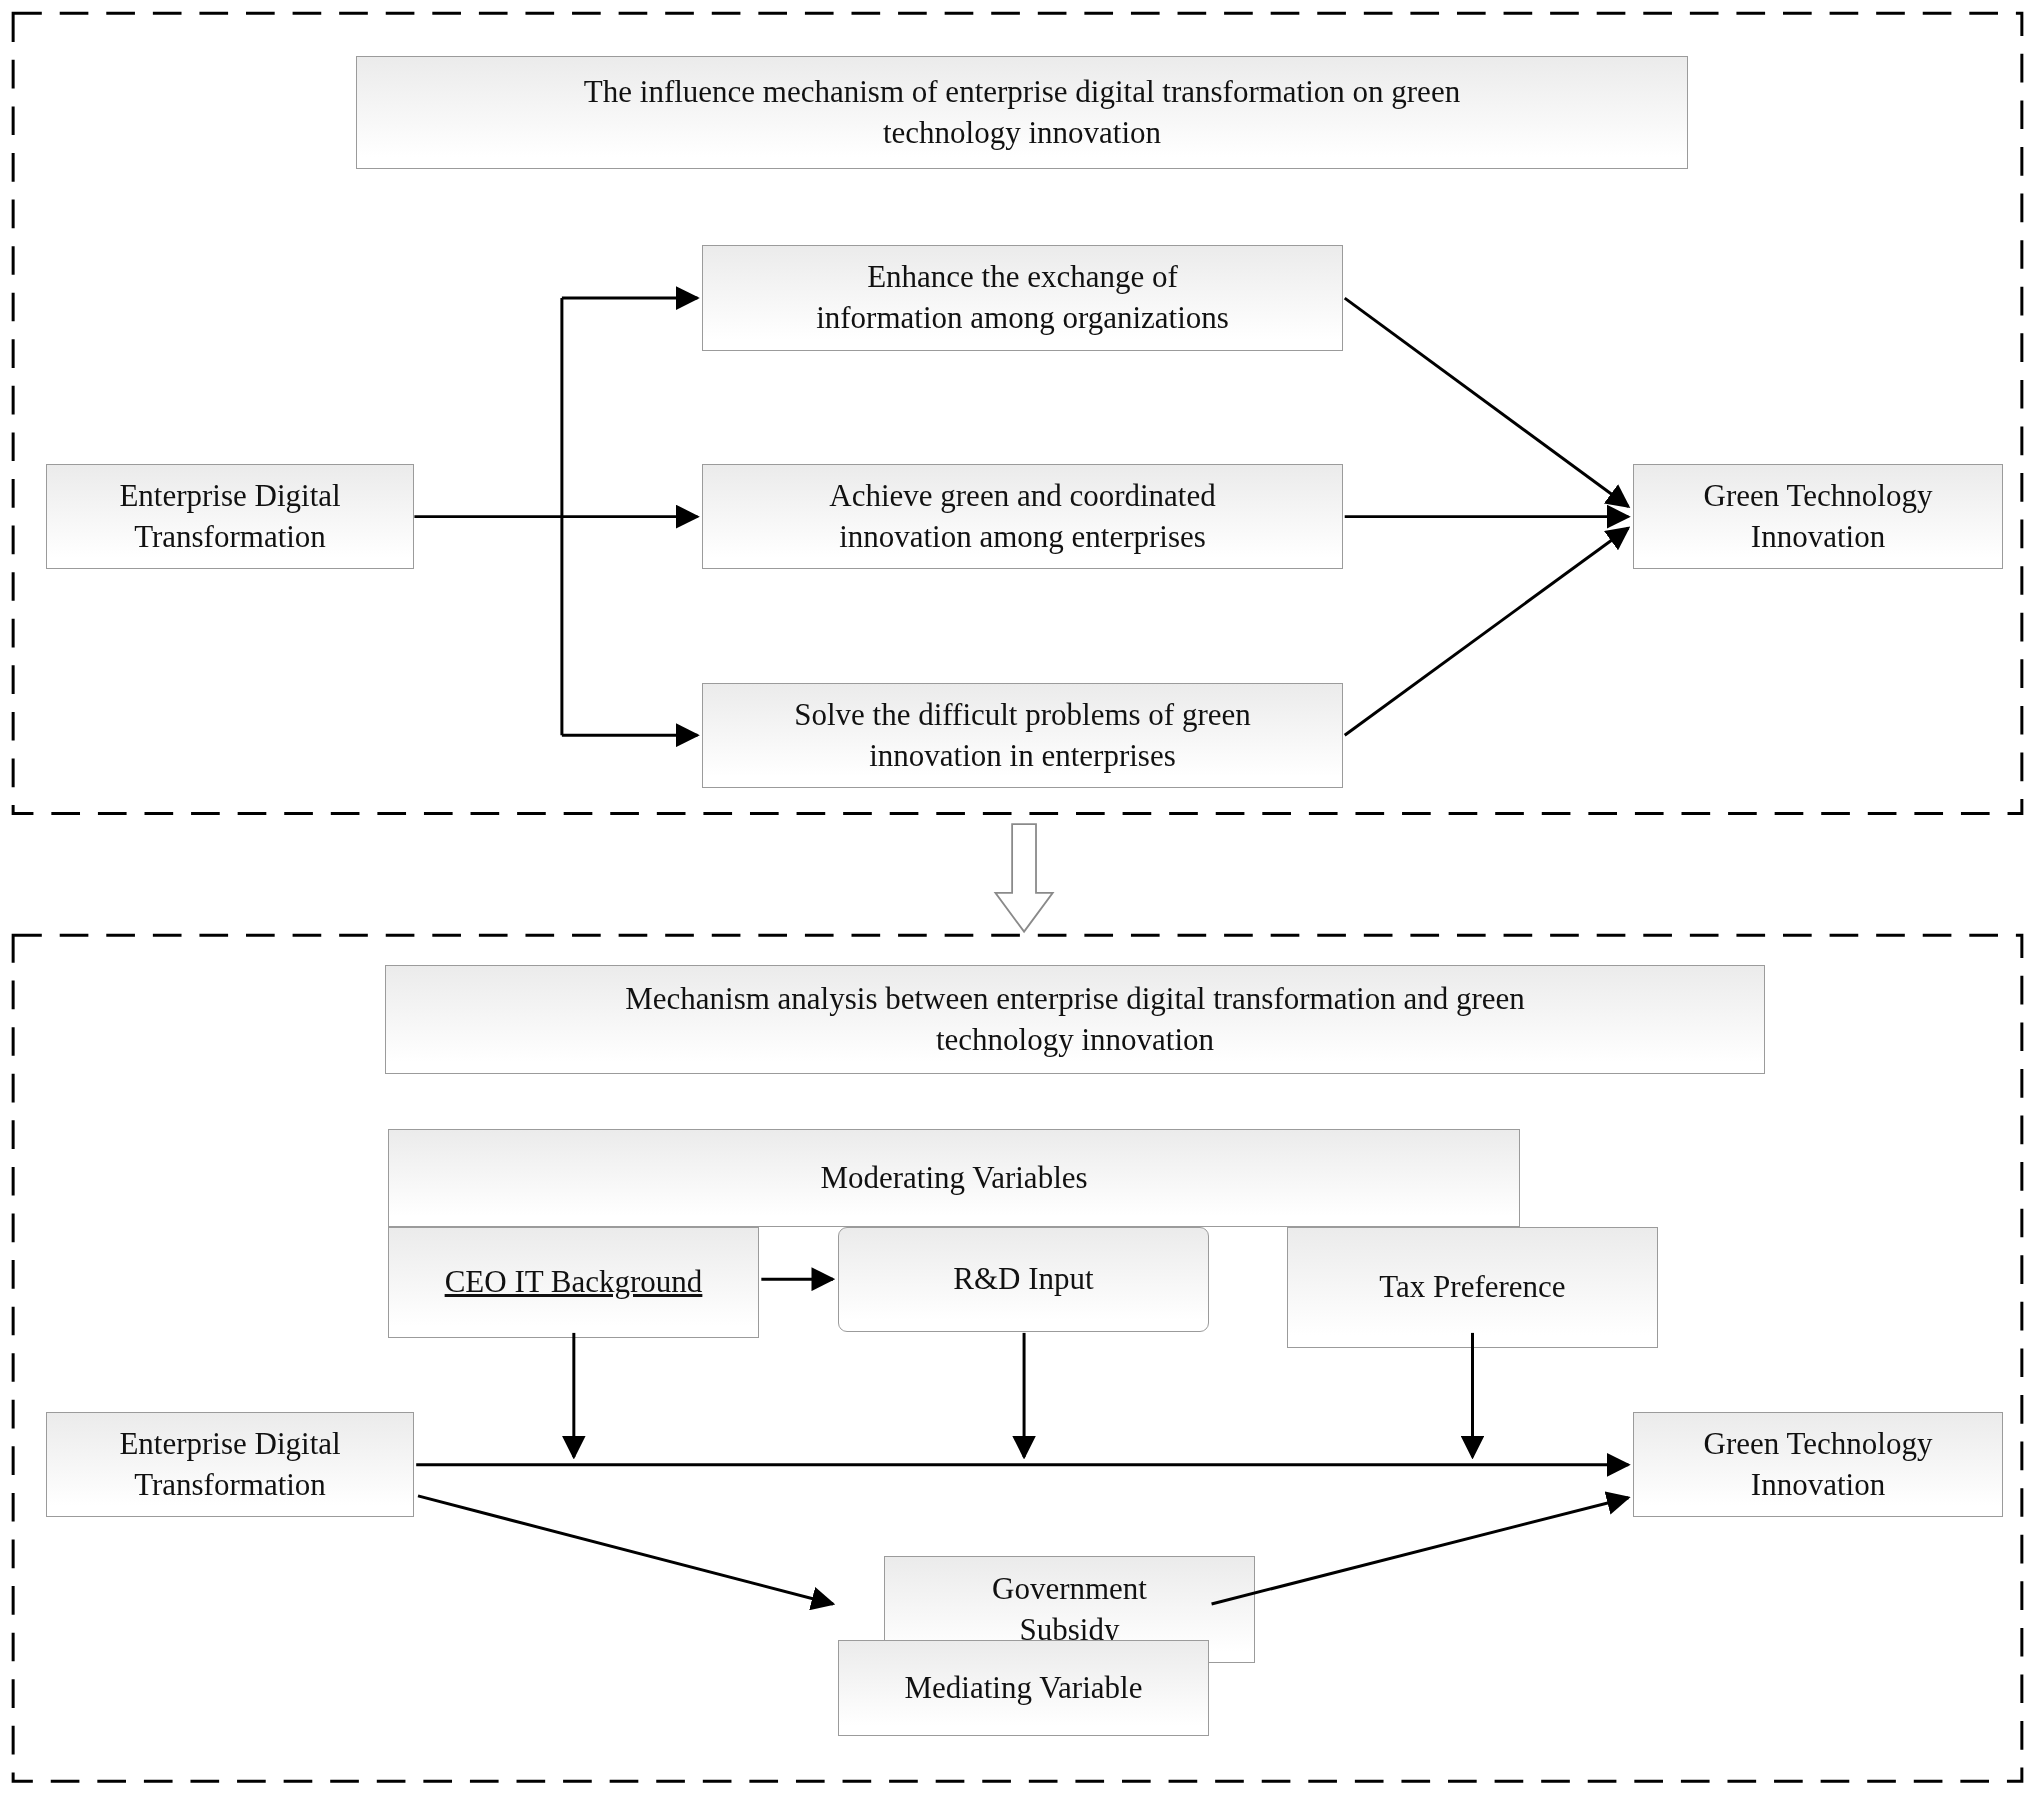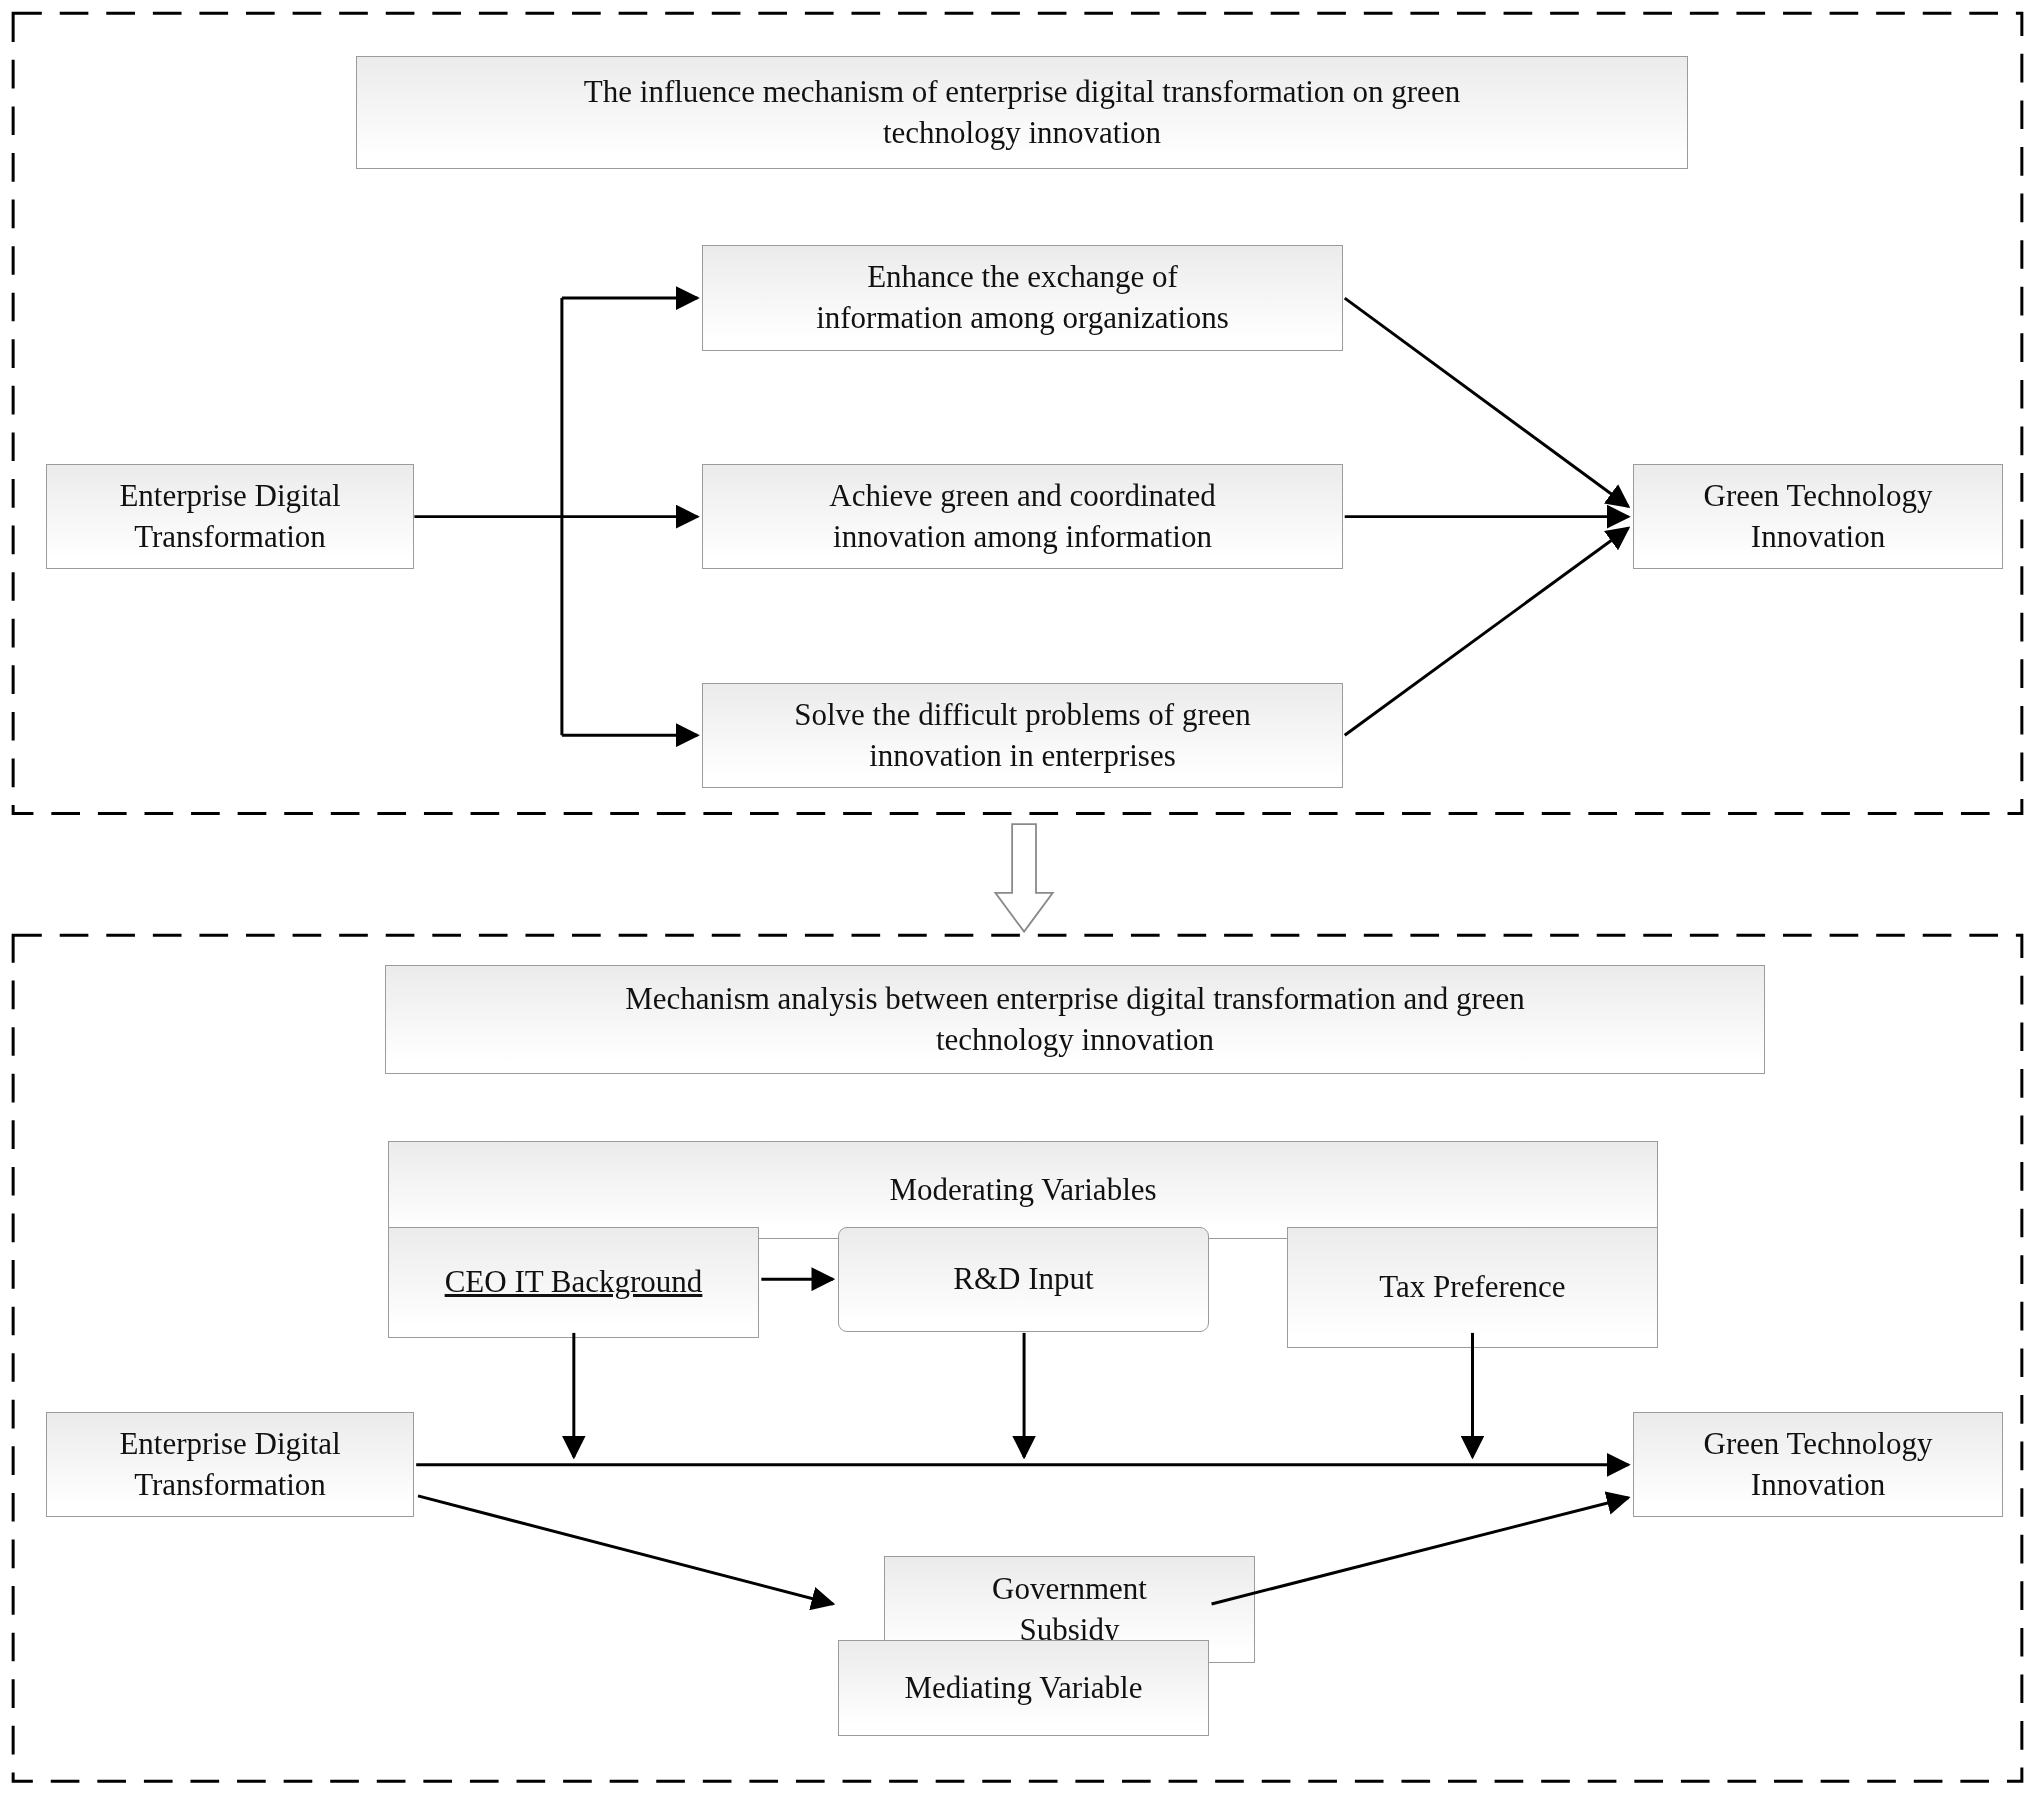--- a/index.html
+++ b/index.html
@@ -37,32 +37,32 @@
   <div class="node" style="left:356px;top:56px;width:1332px;height:113px;">The influence mechanism of enterprise digital transformation on green
 technology innovation</div>
 
   <div class="node" style="left:702px;top:245px;width:641px;height:106px;">Enhance the exchange of
 information among organizations</div>
 
   <div class="node" style="left:46px;top:464px;width:368px;height:105px;">Enterprise Digital
 Transformation</div>
 
   <div class="node" style="left:702px;top:464px;width:641px;height:105px;">Achieve green and coordinated
-innovation among information</div>
+innovation among enterprises</div>
 
   <div class="node" style="left:1633px;top:464px;width:370px;height:105px;">Green Technology
 Innovation</div>
 
   <div class="node" style="left:702px;top:683px;width:641px;height:105px;font-family:Liberation Serif, serif;">Solve the difficult problems of green
 innovation in enterprises</div>
 
   <div class="node" style="left:337px;top:965px;width:1380px;height:109px;margin-left:48px;">Mechanism analysis between enterprise digital transformation and green
 technology innovation</div>
 
-  <div class="node" style="left:388px;top:1129px;width:1270px;height:98px;margin-top:12px;">Moderating Variables</div>
+  <div class="node" style="left:388px;top:1129px;width:1132px;height:98px;">Moderating Variables</div>
 
   <div class="node" style="left:388px;top:1227px;width:371px;height:111px;text-decoration:underline;">CEO IT Background</div>
 
   <div class="node" style="left:838px;top:1227px;width:371px;height:105px;border-radius:9px;">R&amp;D Input</div>
 
   <div class="node" style="left:1287px;top:1227px;width:371px;height:121px;">Tax Preference</div>
 
   <div class="node" style="left:46px;top:1412px;width:368px;height:105px;">Enterprise Digital
 Transformation</div>
 

